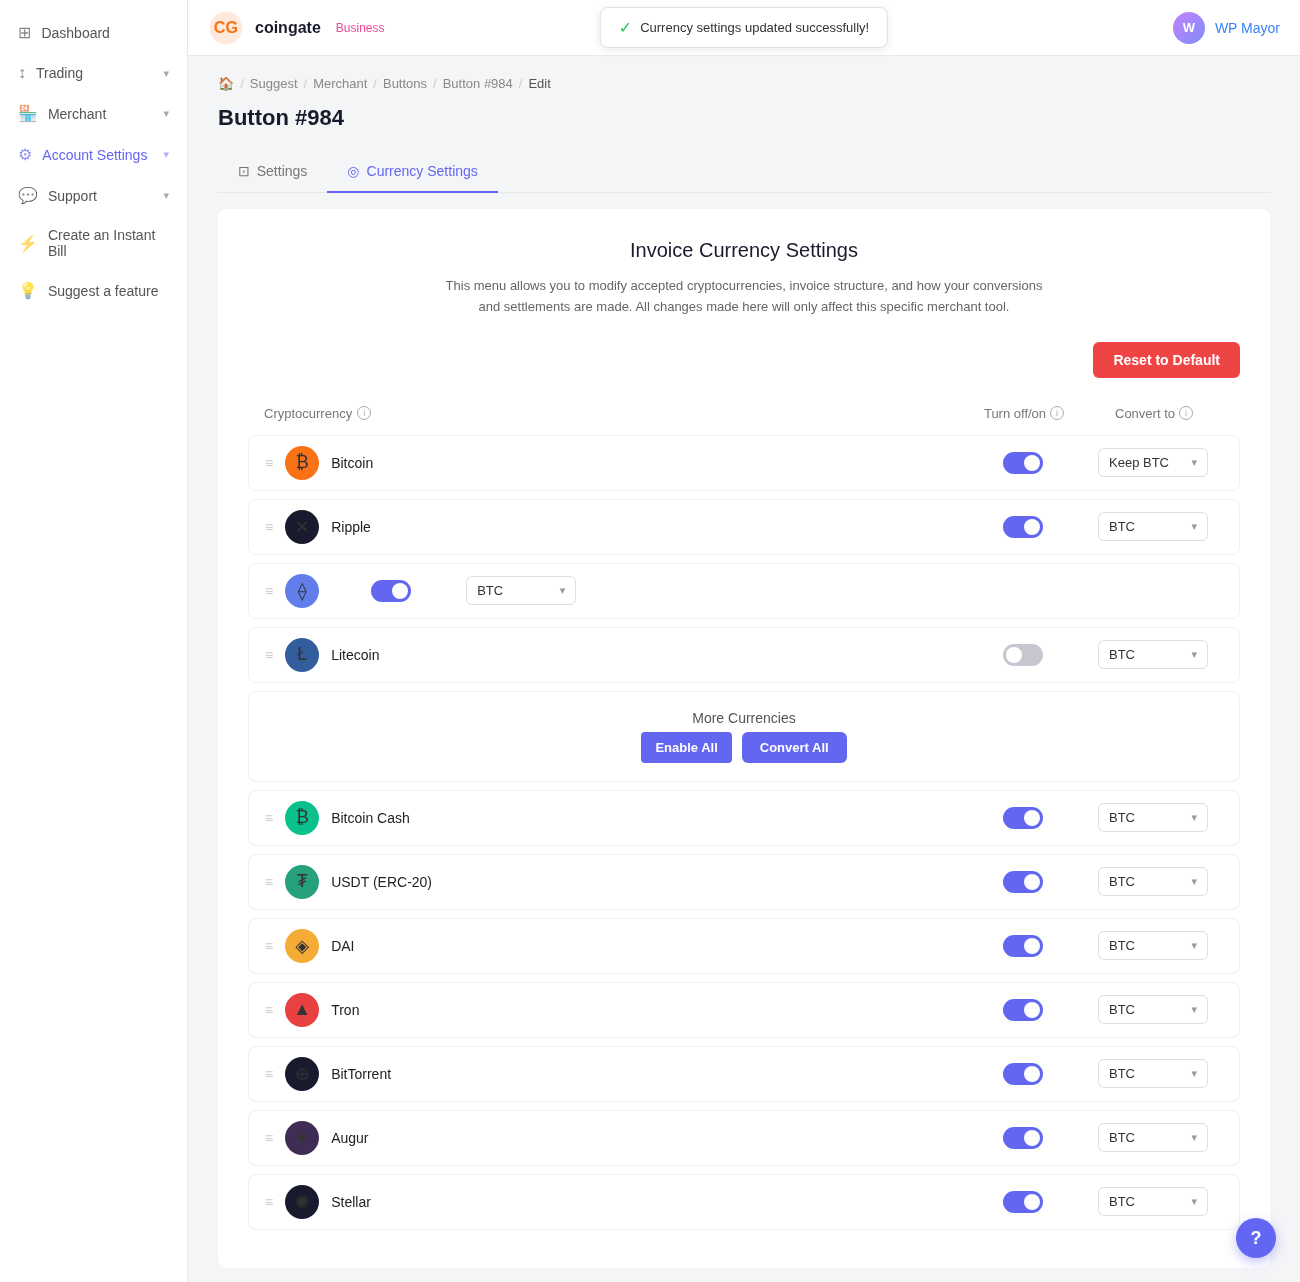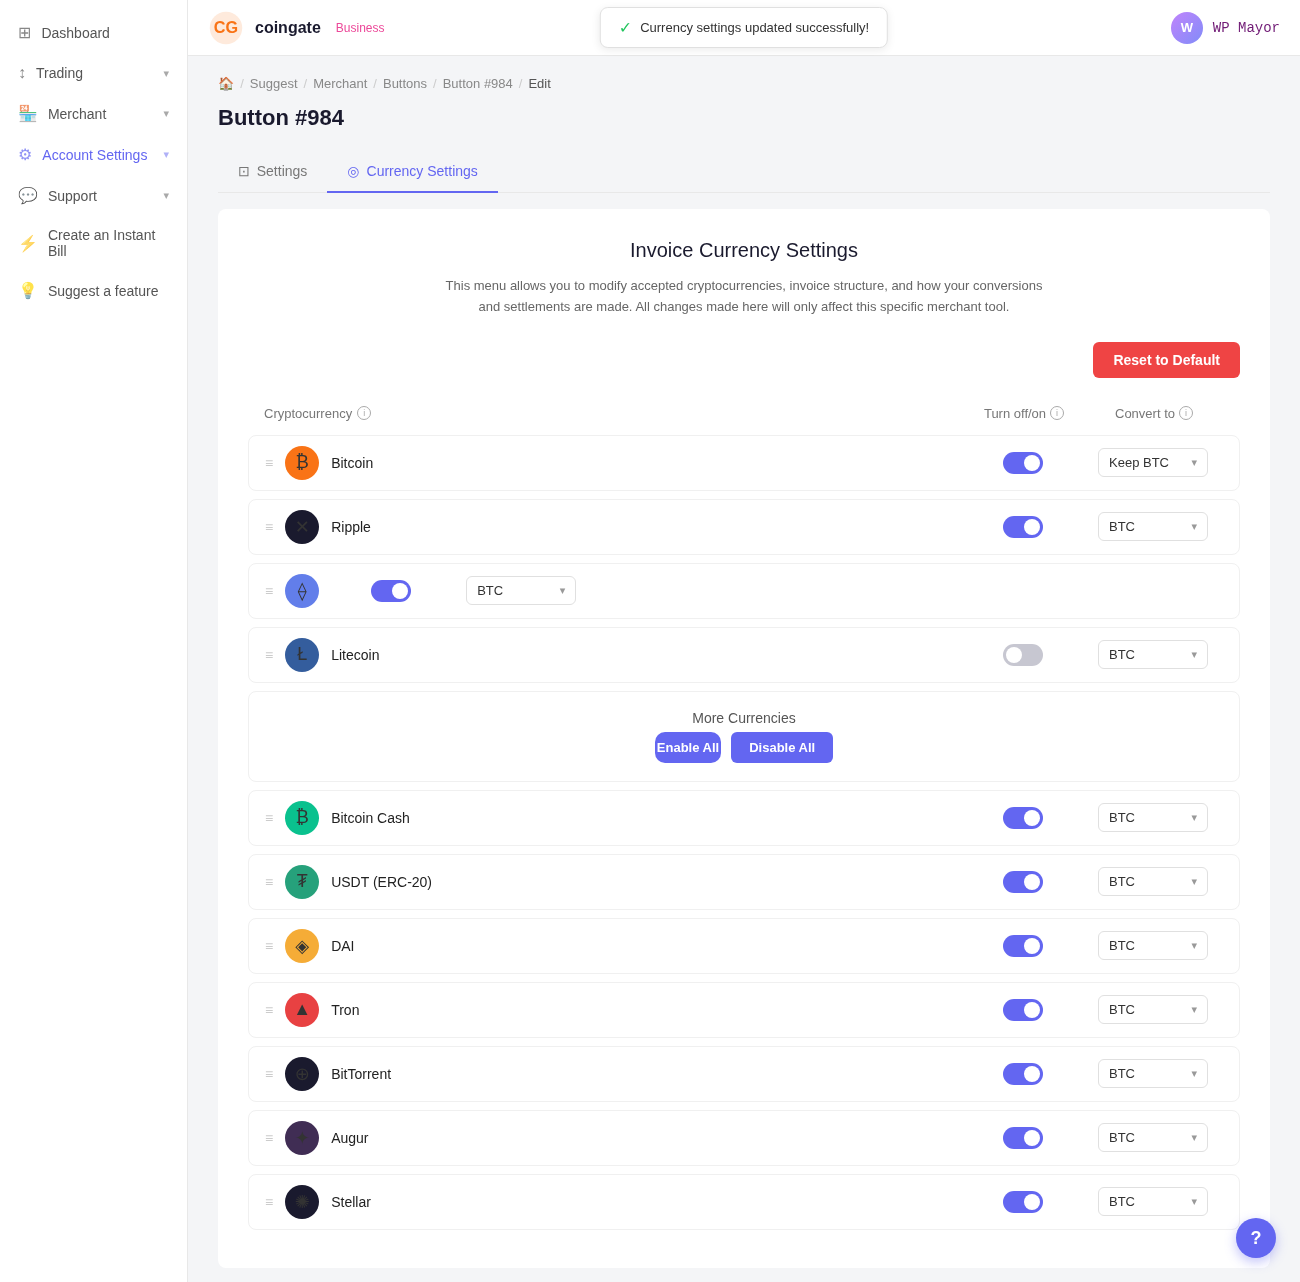--- a/index.html
+++ b/index.html
@@ -15,21 +15,21 @@
     
     .logo-area { display: flex; align-items: center; gap: 11px; }
     .logo-icon { width: 36px; height: 36px; }
     .logo-text { font-weight: 700; font-size: 16px; color: #1a1a2e; }
     .business-badge { font-size: 12px; color: #ec4899; margin-left: 4px; }
     .topbar-center { position: absolute; left: 50%; transform: translateX(-50%); }
     .success-toast { background: #fff; border: 1px solid #e0e0e0; border-radius: 8px; padding: 10px 18px; display: flex; align-items: center; gap: 8px; box-shadow: 0 2px 8px rgba(0,0,0,0.08); font-size: 13px; color: #333; }
     .toast-check { color: #22c55e; font-size: 16px; }
     .topbar-right { margin-left: auto; display: flex; align-items: center; gap: 10px; }
     .avatar { width: 32px; height: 32px; border-radius: 50%; background: linear-gradient(135deg, #c084fc, #818cf8); display: flex; align-items: center; justify-content: center; color: #fff; font-size: 13px; font-weight: 600; }
-    .username { font-size: 14px; color: #701a75; font-family: Liberation Mono, monospace; }
+    .username { font-size: 14px; color: #3b82f6; }
     .nav-item { display: flex; align-items: center; gap: 10px; padding: 11px 18px; cursor: pointer; color: #555; font-size: 14px; transition: background 0.15s; }
     .nav-item.active { color: #6366f1; }
     .nav-item .icon { font-size: 16px; opacity: 0.7; }
     .nav-item .chevron { margin-left: auto; font-size: 11px; opacity: 0.5; }
     .sidebar-top { padding: 12px 0; }
 
     
     .breadcrumb { display: flex; align-items: center; gap: 6px; font-size: 13px; color: #888; margin-bottom: 14px; }
     .breadcrumb a { color: #888; text-decoration: none; }
     .breadcrumb .sep { color: #ccc; }
@@ -76,21 +76,21 @@
     .toggle-slider.on::before { transform: translateX(18px); }
 
     
     .convert-select { border: 1px solid #e0e0e0; border-radius: 6px; padding: 6px 10px; font-size: 13px; color: #333; background: #fff; cursor: pointer; display: flex; align-items: center; gap: 6px; min-width: 110px; justify-content: space-between; }
     .convert-select .chev { color: #999; font-size: 11px; }
 
     
     .more-currencies-box { border: 1px solid #f0f0f0; border-radius: 8px; padding: 18px; margin-bottom: 8px; text-align: center; }
     .more-currencies-label { font-size: 14px; color: #555; margin-bottom: 6px; }
     .more-currencies-btns { display: flex; gap: 10px; justify-content: center; }
-    .btn-enable { background: #6366f1; color: #fff; border: none; border-radius: 10px; padding: 8px 2px; font-size: 13px; font-weight: 600; cursor: pointer; }
+    .btn-enable { background: #6366f1; color: #fff; border: none; border-radius: 4px; padding: 8px 14px; font-size: 13px; font-weight: 600; cursor: pointer; }
     .btn-disable { background: #6366f1; color: #fff; border: none; border-radius: 6px; padding: 8px 18px; font-size: 13px; font-weight: 600; cursor: pointer; }
 
     
     .help-btn { position: fixed; bottom: 24px; right: 24px; width: 40px; height: 40px; border-radius: 50%; background: #6366f1; color: #fff; border: none; font-size: 18px; font-weight: 700; cursor: pointer; display: flex; align-items: center; justify-content: center; box-shadow: 0 4px 12px rgba(99,102,241,0.4); }
 
     
     .coin-btc { background: #f97316; }
     .coin-xrp { background: #1a1a2e; }
     .coin-eth { background: #627eea; }
     .coin-ltc { background: #345d9d; }
@@ -295,21 +295,21 @@
           <span class="chev">▾</span>
         </div>
       </div>
     </div>
   </div>
 
         <div class="more-currencies-box">
           <div class="more-currencies-label">More Currencies</div>
           <div class="more-currencies-btns">
             <button class="btn-enable">Enable All</button>
-            <button class="btn-disable">Disable All</button>
+            <button class="btn-disable">Convert All</button>
           </div>
         </div>
 
         <div id="extra-currency-rows">
     <div class="currency-row">
       <span class="drag-handle">≡</span>
       <div class="coin-icon coin-bch">₿</div>
       <span class="coin-name">Bitcoin Cash</span>
       <div class="toggle-area">
         <label class="toggle">

